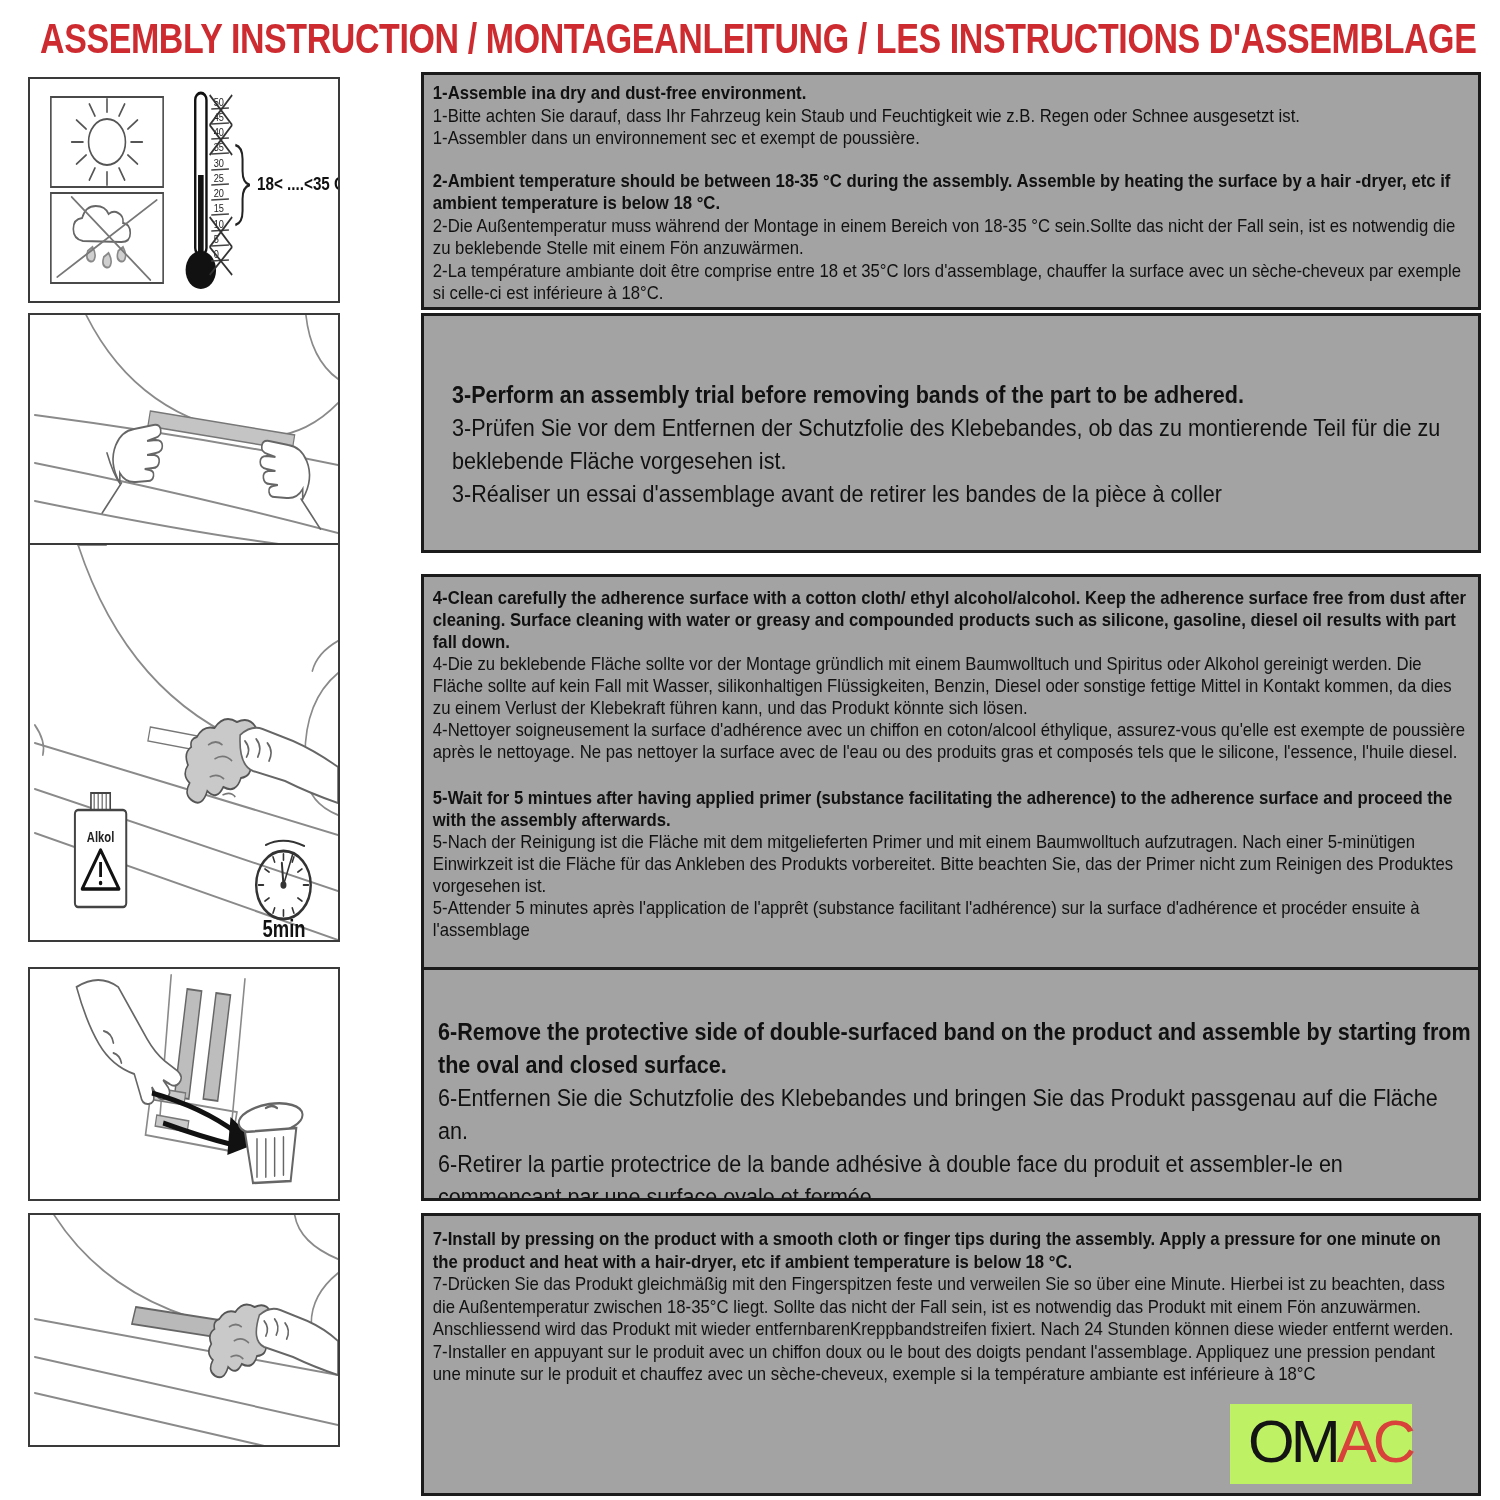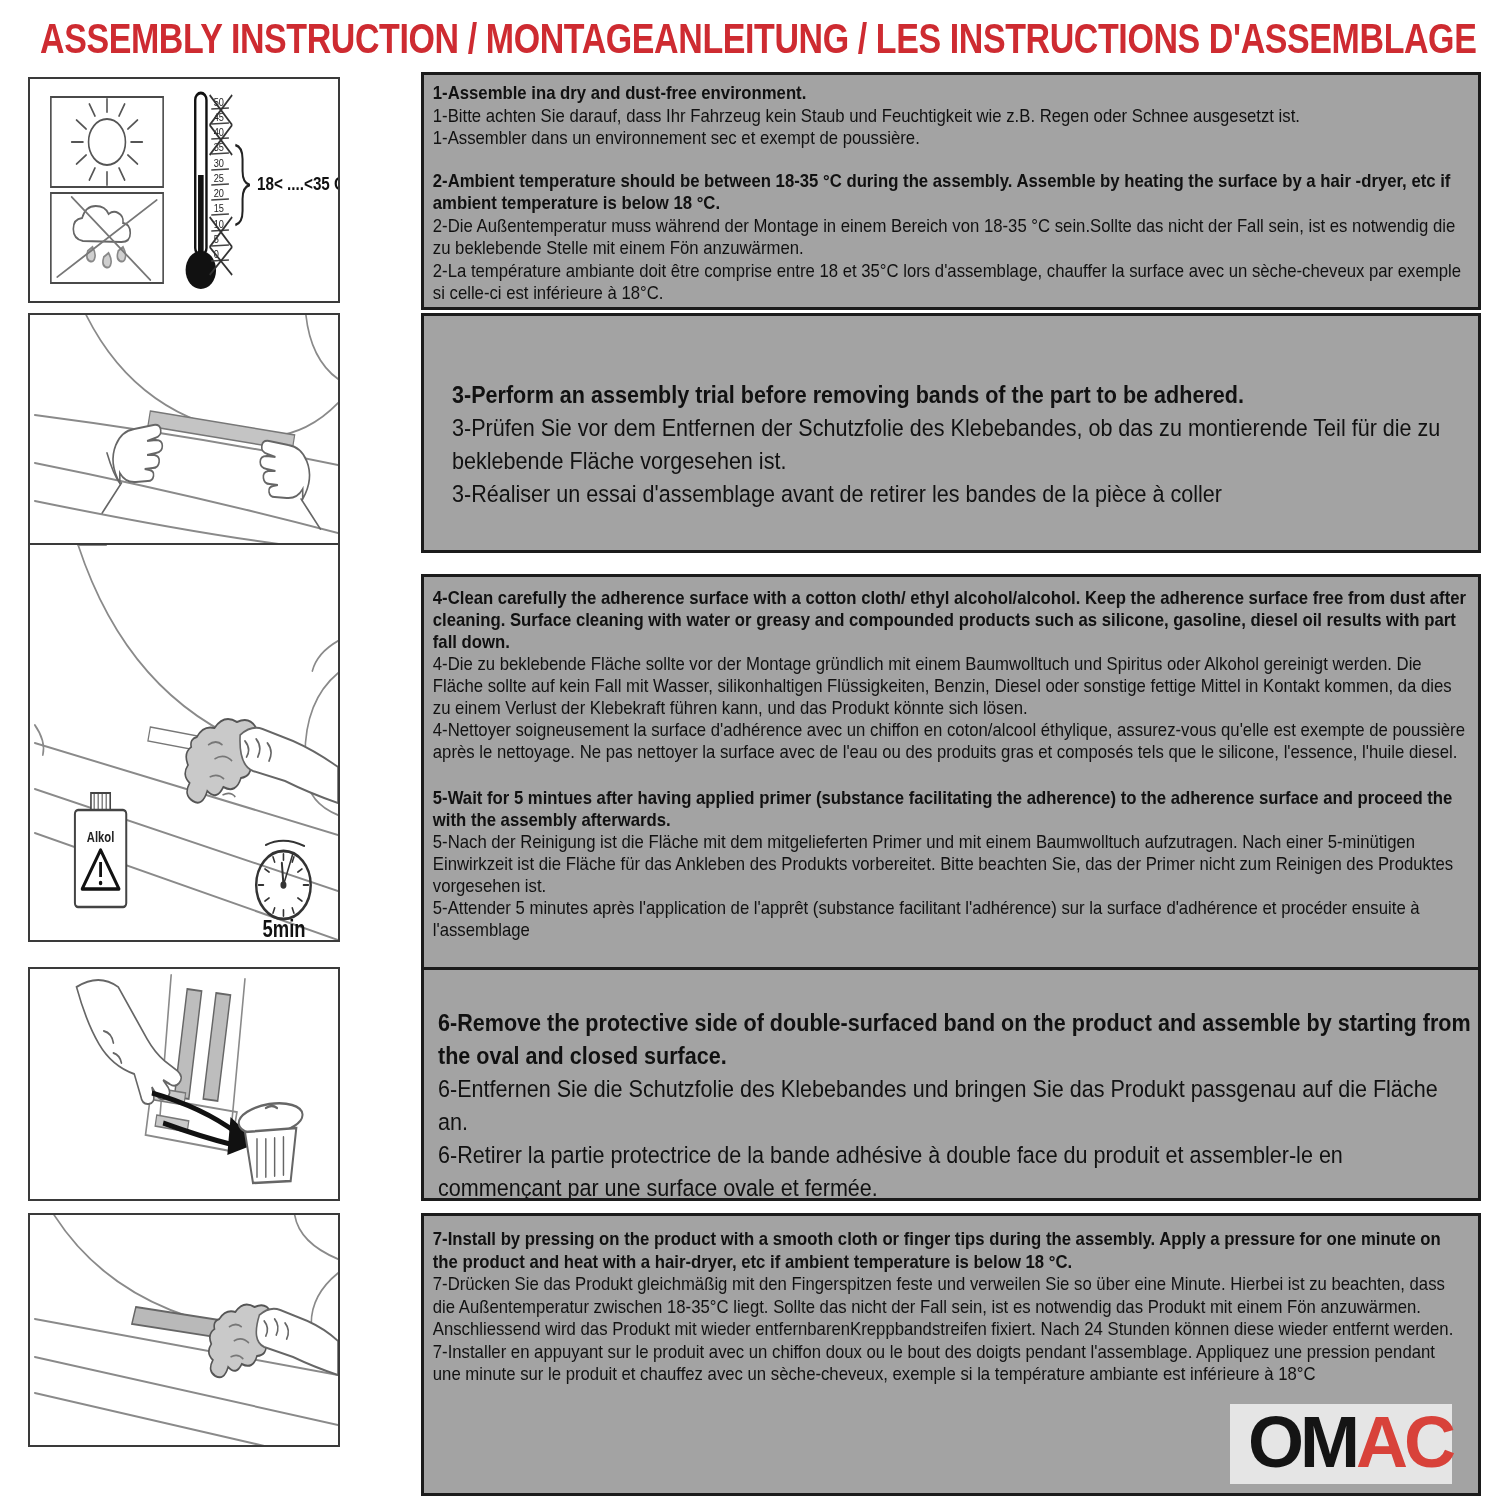--- a/index.html
+++ b/index.html
@@ -20,28 +20,28 @@
   .textbox{
     position:absolute;left:421px;width:1060px;box-sizing:border-box;
     border:3px solid #1b1b1b;background:#a3a3a3;overflow:hidden;
   }
   p{margin:0}
   .cx{transform:scaleX(0.88);transform-origin:0 0;width:1175px}
   .t-sm{padding:7px 10px;font-size:19px;line-height:22.5px}
   .t-sm3{padding:10px 10px;font-size:19px;line-height:22px}
   .t-lg{font-size:24.5px;line-height:33px}
   .pad-lg2{padding:62px 28px 0}
-  .pad-lg4{padding:36px 14px 0}
+  .pad-lg4{padding:45px 14px 0}
   .b{font-weight:bold}
   .gap{margin-top:20px}
   .gap24{margin-top:24px}
   .logo{
     position:absolute;left:1230px;top:1404px;height:78px;z-index:3;
-    background:#e5e5e5;padding:2px 0 0 18px;white-space:nowrap;
-    font-size:72px;font-weight:bold;letter-spacing:-4px;line-height:72px;
+    background:#bef264;padding:2px 0 0 18px;white-space:nowrap;
+    font-size:60px;font-weight:normal;letter-spacing:-4px;line-height:72px;
   }
   .logo .lk{color:#141414}
   .logo .lr{color:#d8423a}
   text{font-family:"Liberation Sans",sans-serif}
 </style>
 </head>
 <body>
 
 <h1 class="title">ASSEMBLY INSTRUCTION / MONTAGEANLEITUNG / LES INSTRUCTIONS D'ASSEMBLAGE</h1>
 

